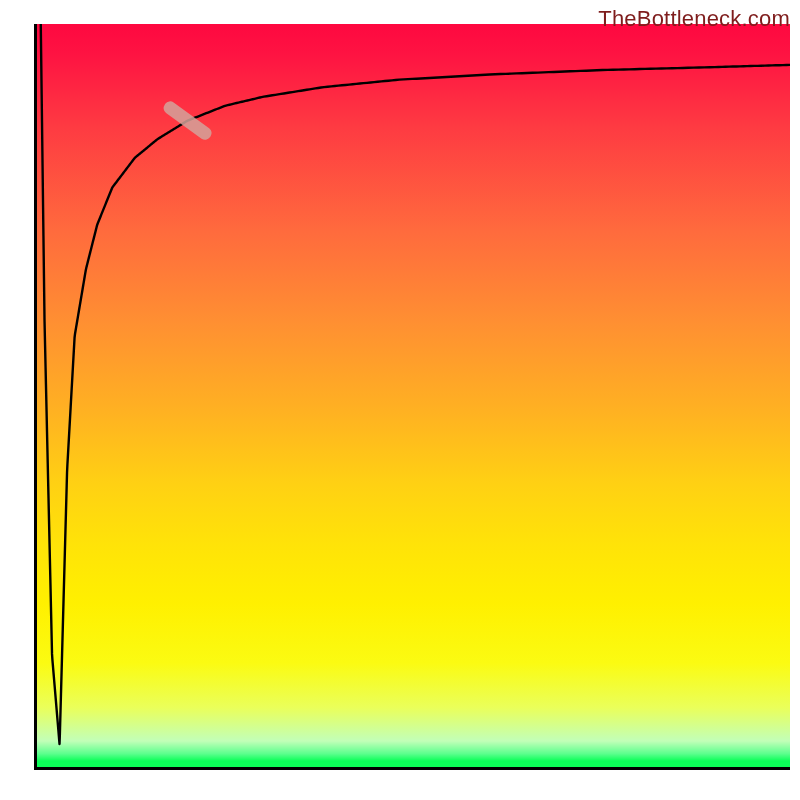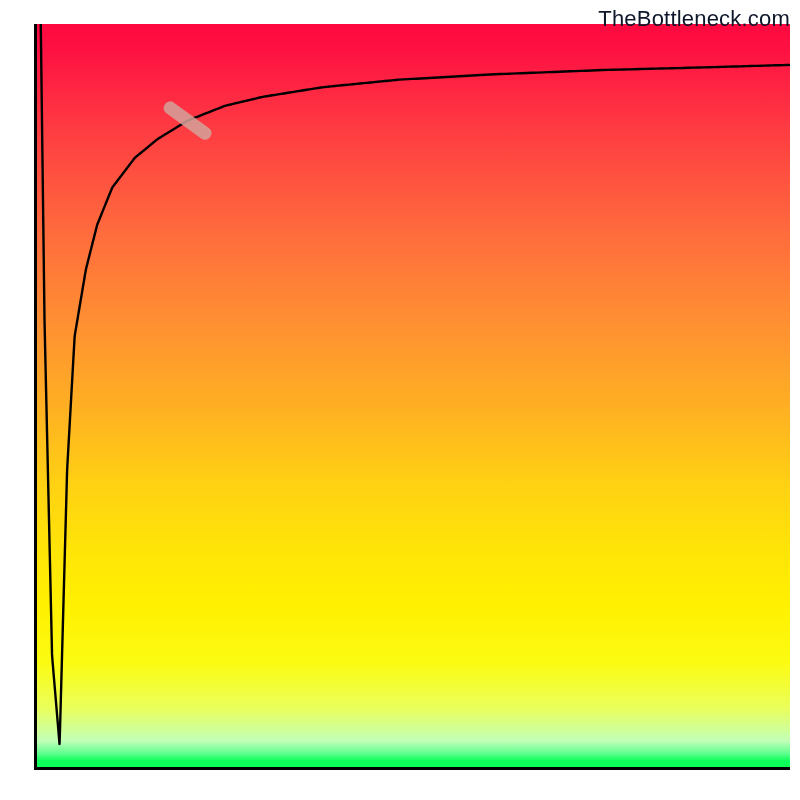--- a/index.html
+++ b/index.html
@@ -13,21 +13,21 @@
   .chart-container {
     position: relative;
     width: 800px;
     height: 800px;
   }
   .watermark {
     position: absolute;
     top: 6px;
     right: 10px;
     font-size: 22px;
-    color: #0f172a;
+    color: #7f1d1d;
     font-family: Arial, sans-serif;
     z-index: 20;
     letter-spacing: 0.2px;
     text-align: center;
   }
   .plot-frame {
     position: absolute;
     left: 34px;
     top: 24px;
     width: 756px;

